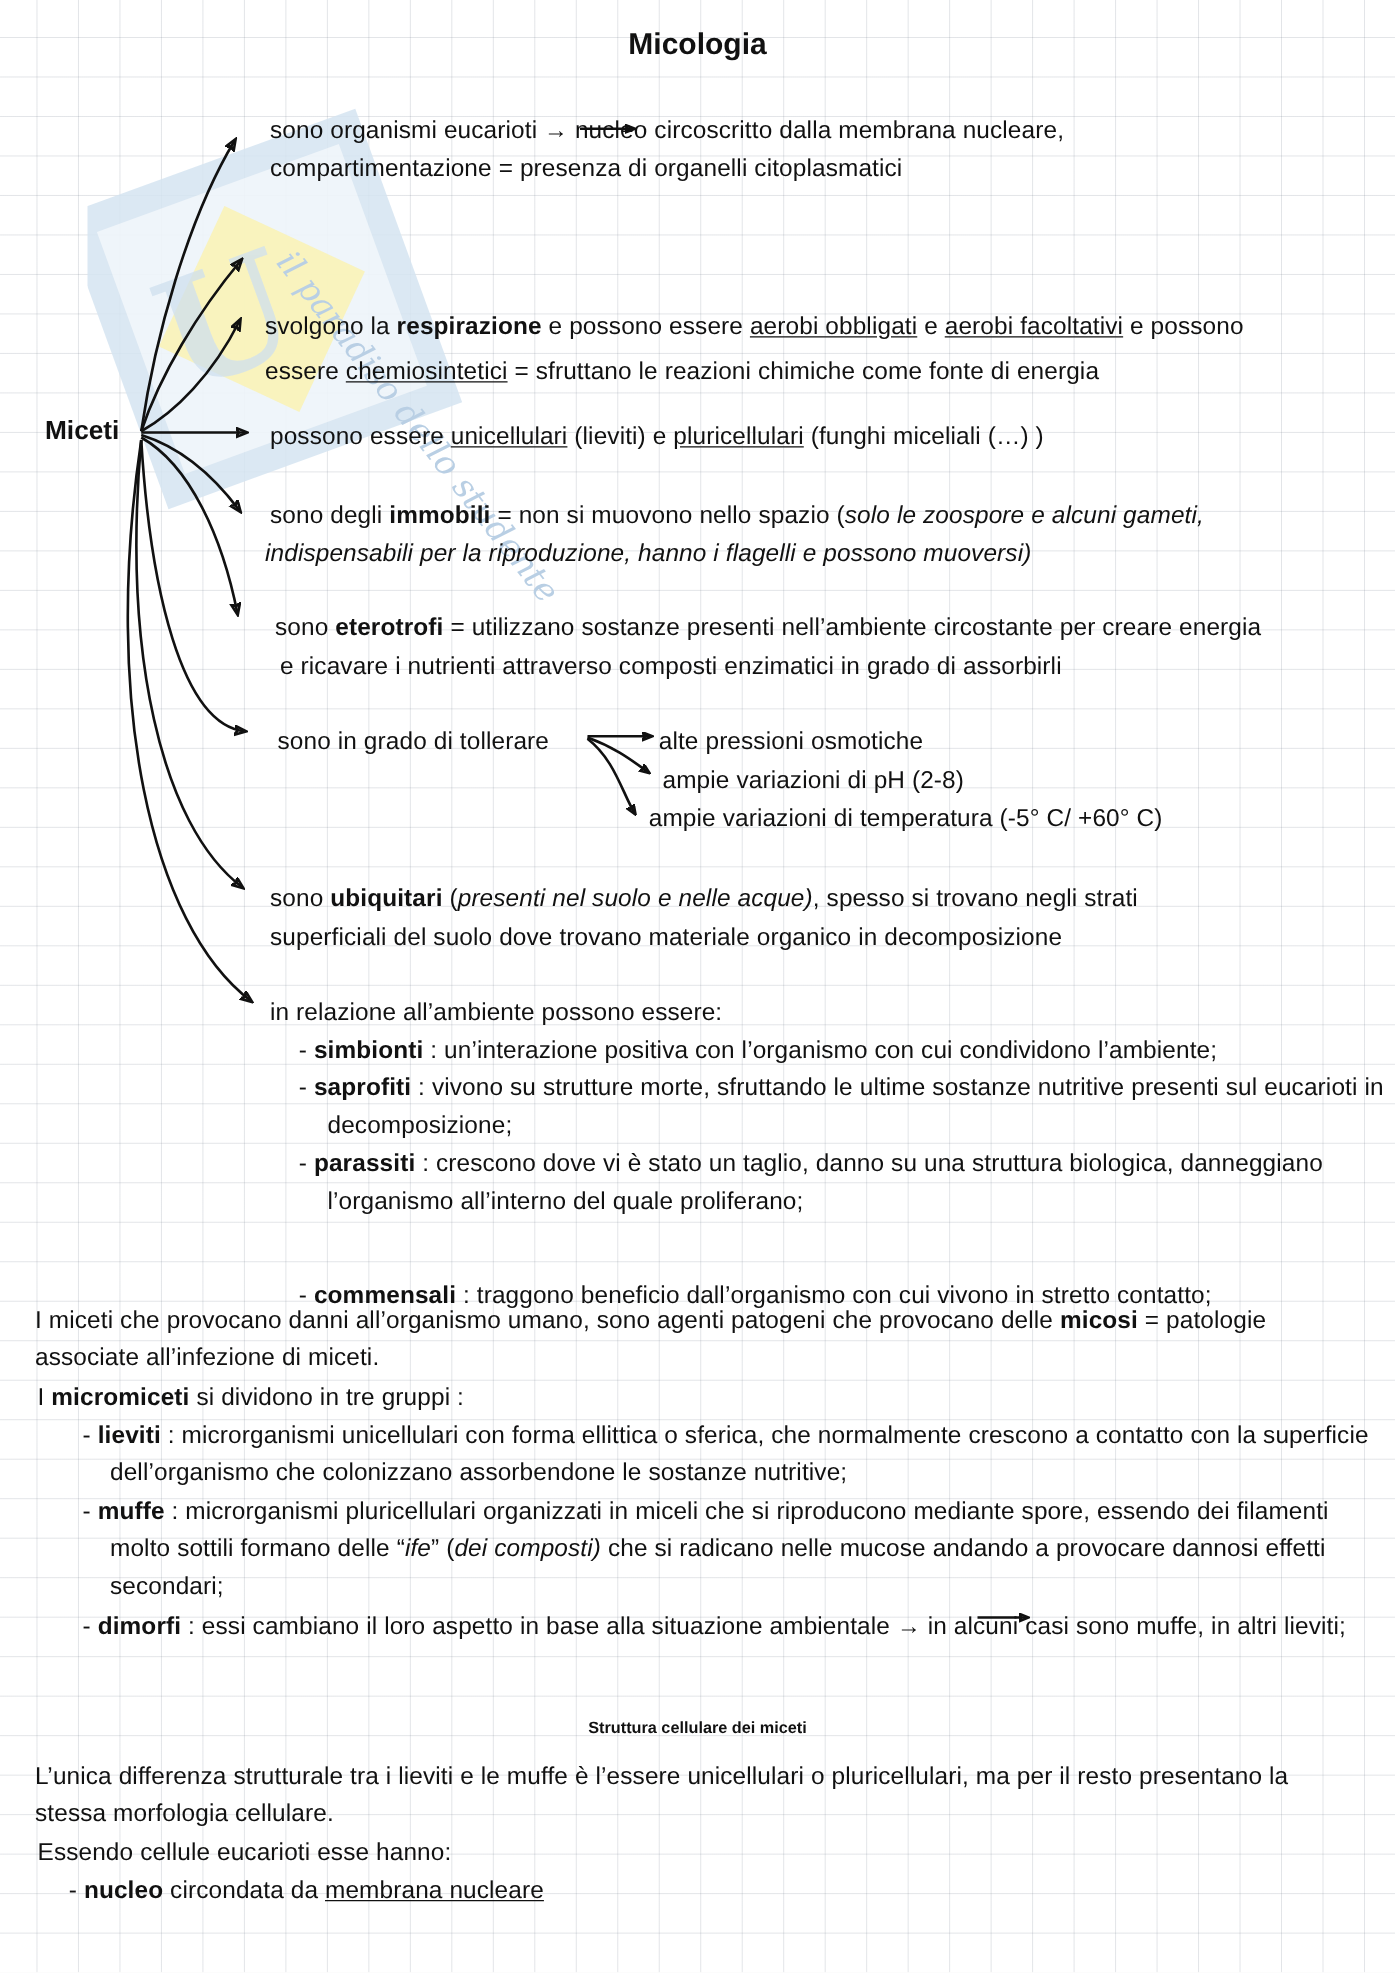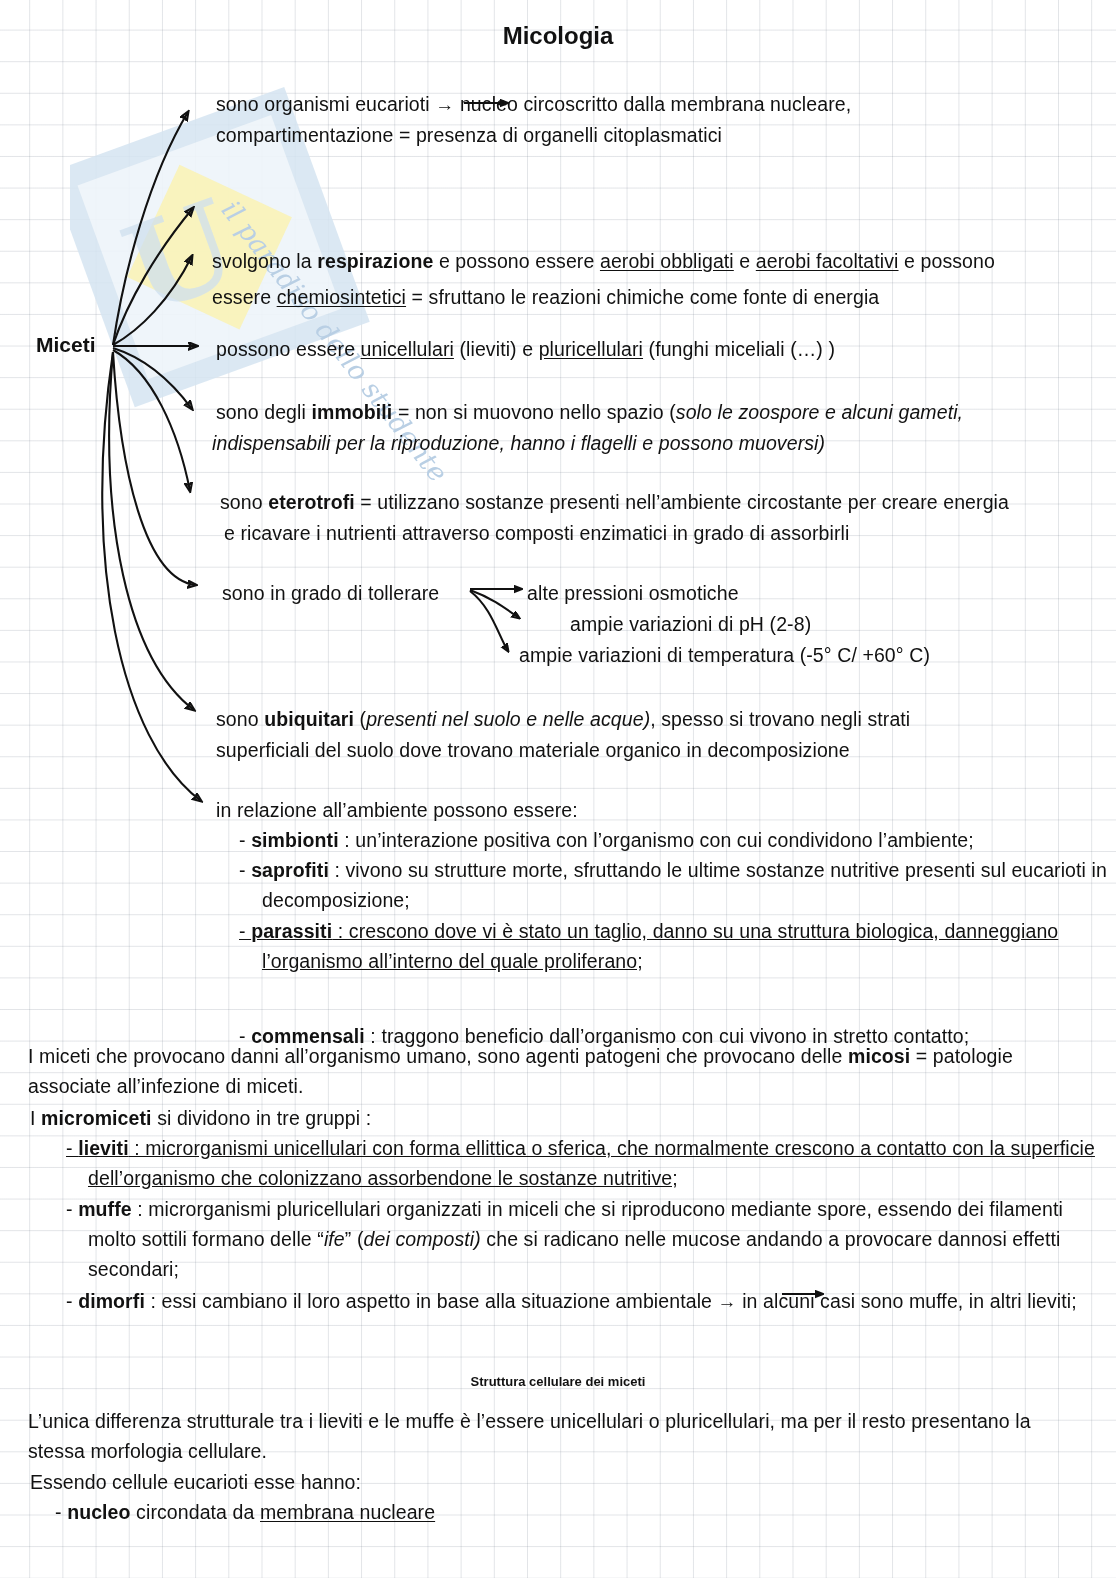--- a/index.html
+++ b/index.html
@@ -184,56 +184,56 @@
     <span><span>sono </span><span class="b">eterotrofi</span><span> = utilizzano sostanze presenti nell’ambiente circostante per creare energia</span></span>
   </div>
   <div class="tx" style="left:224px; top:518px;">
     <span><span>e ricavare i nutrienti attraverso composti enzimatici in grado di assorbirli</span></span>
   </div>
 
   <div class="tx" style="left:222px; top:578px;">
     <span><span>sono in grado di tollerare</span></span>
   </div>
   <div class="tx" style="left:527px; top:578px;">alte pressioni osmotiche</div>
-  <div class="tx" style="left:530px; top:609px;margin-left:40px;">ampie variazioni di pH (2-8)</div>
+  <div class="tx" style="left:530px; top:609px;">ampie variazioni di pH (2-8)</div>
   <div class="tx" style="left:519px; top:640px;">ampie variazioni di temperatura (-5° C/ +60° C)</div>
 
   <div class="tx" style="left:216px; top:704px;">
     <span><span>sono </span><span class="b">ubiquitari</span><span> (</span><span class="i">presenti nel suolo e nelle acque)</span><span>, spesso si trovano negli strati</span></span>
   </div>
   <div class="tx" style="left:216px; top:735px;">
     <span><span>superficiali del suolo dove trovano materiale organico in decomposizione</span></span>
   </div>
 
   <div class="tx" style="left:216px; top:795px;">
     <span><span>in relazione all’ambiente possono essere:</span></span>
   </div>
 
   <div class="tx wrapbox" style="left:239px; top:825px; width:818px;">
     <span><span>- </span><span class="b">simbionti</span><span> : un’interazione positiva con l’organismo con cui condividono l’ambiente;</span></span>
   </div>
   <div class="tx wrapbox" style="left:239px; top:855px; width:848px; text-indent:-23px; padding-left:23px;">
     <span><span>- </span><span class="b">saprofiti</span><span> : vivono su strutture morte, sfruttando le ultime sostanze nutritive presenti sul eucarioti in decomposizione;</span></span>
   </div>
-  <div class="tx wrapbox" style="left:239px; top:916px; width:848px; text-indent:-23px; padding-left:23px;text-decoration:underline;">
+  <div class="tx wrapbox" style="left:239px; top:916px; width:848px; text-indent:-23px; padding-left:23px;">
     <span><span>- </span><span class="b">parassiti</span><span> : crescono dove vi è stato un taglio, danno su una struttura biologica, danneggiano l’organismo all’interno del quale proliferano;</span></span>
   </div>
   <div class="tx wrapbox" style="left:239px; top:977px; width:830px;margin-top:44px;">
     <span><span>- </span><span class="b">commensali</span><span> : traggono beneficio dall’organismo con cui vivono in stretto contatto;</span></span>
   </div>
 
   <div class="tx wrapbox" style="left:28px; top:1041px; width:1060px;">
     <span><span>I miceti che provocano danni all’organismo umano, sono agenti patogeni che provocano delle </span><span class="b">micosi</span><span> = patologie associate all’infezione di miceti.</span></span>
   </div>
 
   <div class="tx wrapbox" style="left:30px; top:1103px; width:1060px;">
     <span><span>I </span><span class="b">micromiceti</span><span> si dividono in tre gruppi :</span></span>
   </div>
 
-  <div class="tx wrapbox" style="left:66px; top:1133px; width:1010px; text-indent:-22px; padding-left:22px;text-decoration:underline;">
+  <div class="tx wrapbox" style="left:66px; top:1133px; width:1010px; text-indent:-22px; padding-left:22px;">
     <span><span>- </span><span class="b">lieviti</span><span> : microrganismi unicellulari con forma ellittica o sferica, che normalmente crescono a contatto con la superficie dell’organismo che colonizzano assorbendone le sostanze nutritive;</span></span>
   </div>
 
   <div class="tx wrapbox" style="left:66px; top:1194px; width:1015px; text-indent:-22px; padding-left:22px;">
     <span><span>- </span><span class="b">muffe</span><span> : microrganismi pluricellulari organizzati in miceli che si riproducono mediante spore, essendo dei filamenti molto sottili formano delle “</span><span class="i">ife</span><span>” (</span><span class="i">dei composti)</span><span> che si radicano nelle mucose andando a provocare dannosi effetti secondari;</span></span>
   </div>
 
   <div class="tx wrapbox" style="left:66px; top:1286px; width:1000px; text-indent:-22px; padding-left:22px;">
     <span><span>- </span><span class="b">dimorfi</span><span> :  essi cambiano il loro aspetto in base alla situazione ambientale </span><span class="arrowglyph">→</span><span> in alcuni casi sono muffe, in altri lieviti;</span></span>
   </div>

